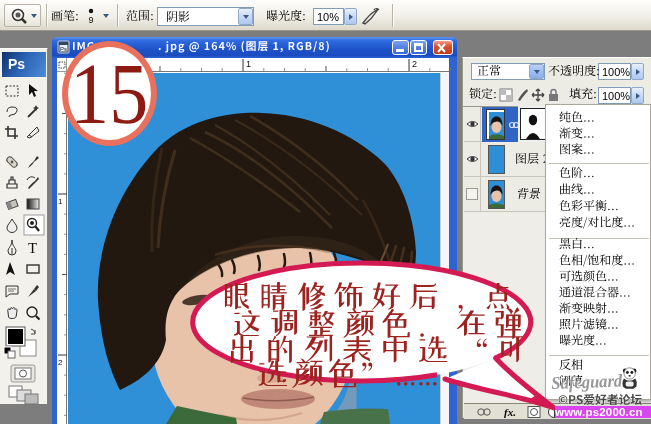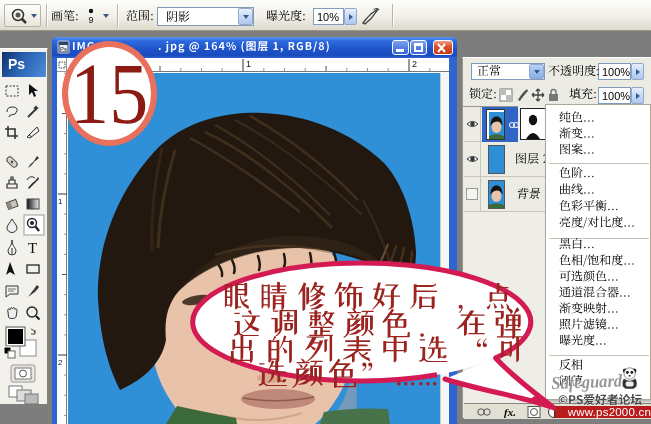--- a/index.html
+++ b/index.html
@@ -30,21 +30,21 @@
 .lrow{position:absolute;left:1px;width:188px;height:35px;border-bottom:1px solid #c8c5ba}
 .eyec{position:absolute;left:0;top:0;width:17px;height:35px;border-right:1px solid #c8c5ba}
 .thumb{position:absolute;left:24px;top:3px;width:17px;height:29px;border:1px solid #555}
 #pfooter{position:absolute;left:1px;top:345px;width:188px;height:16px;background:#e2dfd4;border-top:1px solid #8a877b}
 
 #menu{left:545px;top:104px;width:106px;height:296px;background:#fff;border:1px solid #aca899;box-shadow:2px 2px 3px rgba(0,0,0,.25);z-index:20}
 .msep{position:absolute;left:3px;width:100px;height:1px;background:#c5c2b8}
 
 #bubble{z-index:25}
 #badge{left:62px;top:41px;width:95px;height:105px;border-radius:50%;background:#fff;border:6px solid #e8705c;z-index:26}
-#urlbar{left:555px;top:406px;width:96px;height:12px;background:#b91c1c;color:#fff;font-size:11.5px;font-weight:normal;line-height:12px;text-align:right;z-index:41;letter-spacing:0.2px}
+#urlbar{left:555px;top:406px;width:96px;height:12px;background:#d946ef;color:#fff;font-size:11.5px;font-weight:bold;line-height:12px;text-align:left;z-index:41;letter-spacing:0.2px}
 #safeg{left:551px;top:373px;width:110px;font-family:"Liberation Serif",serif;font-style:italic;font-weight:bold;font-size:18px;color:#979797;text-shadow:1px 1px 0 #fff;z-index:40;transform:rotate(-2deg) scaleX(0.92);transform-origin:left top}
 </style></head><body>
 <div id="root">
 
 <div id="optbar" class="abs">
   <div class="abs" style="left:4px;top:4px;width:37px;height:23px;border:1px solid #b8b4a6;border-radius:2px;background:linear-gradient(180deg,#fff,#e8e5da)">
     <svg width="35" height="21">
           <circle cx="13" cy="10" r="5.5" fill="none" stroke="#333" stroke-width="1.5"></circle>
           <path d="M16.5 13.5 L21 18" stroke="#333" stroke-width="2.5"></path>
           <circle cx="13" cy="10" r="2.5" fill="#555"></circle>

